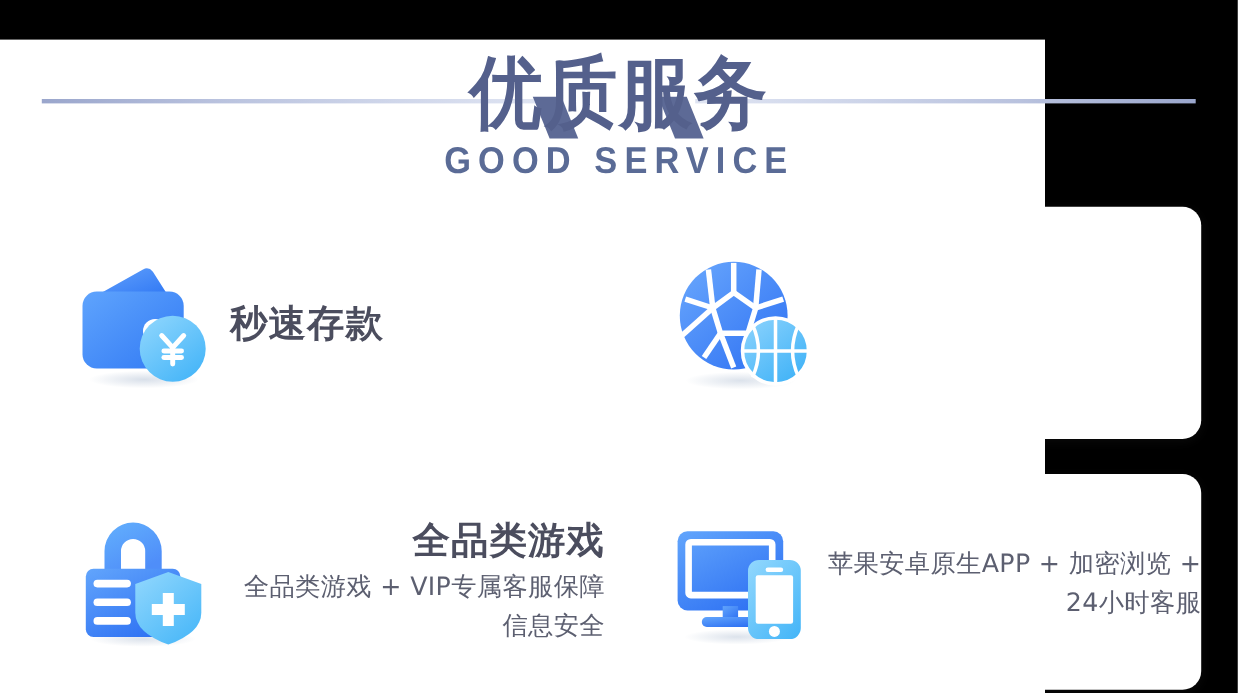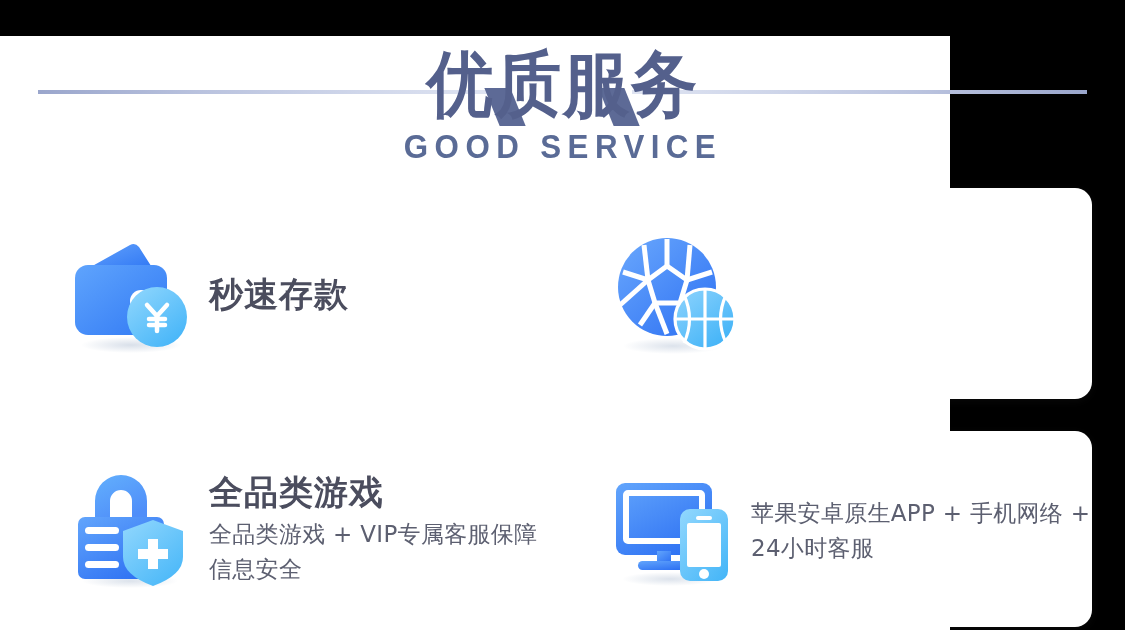--- a/index.html
+++ b/index.html
@@ -61,20 +61,21 @@
     grid-template-columns:517px 517px;
     grid-template-rows:211px 196px;
     column-gap:25px; row-gap:32px;
   }
   .card{
     background:#ffffff;
     border-radius:17px;
     display:flex; align-items:center;
     padding-left:30px;
     box-shadow:0 2px 10px rgba(255,255,255,0.04);
+    text-align:right;
   }
   .icon-wrap{
     width:140px; min-width:140px; height:140px;
     position:relative;
     display:flex; align-items:center; justify-content:center;
   }
   .text-wrap{ padding-left:6px; }
   .card-title{
     font-size:34px; font-weight:bold; color:#4b4d5e;
     line-height:42px; letter-spacing:1px;
@@ -253,18 +254,18 @@
           <rect x="12" y="22" width="76" height="48" rx="2" fill="none" stroke="#ffffff" stroke-width="6"></rect>
           <rect x="43" y="80" width="14" height="14" fill="url(#mgA)"></rect>
           <rect x="24" y="90" width="52" height="9" rx="4.5" fill="url(#mgA)"></rect>
           <rect x="66" y="38" width="48" height="72" rx="10" fill="url(#mgB)"></rect>
           <rect x="73" y="52" width="34" height="44" rx="2" fill="#ffffff"></rect>
           <rect x="82" y="45" width="16" height="4" rx="2" fill="#ffffff"></rect>
           <circle cx="90" cy="103" r="5" fill="#ffffff"></circle>
         </svg>
       </div>
       <div class="text-wrap">
-        <div class="card-desc">苹果安卓原生APP + 手机网络 + 24小时客服</div>
+        <div class="card-desc">苹果安卓原生APP + 加密浏览 + 24小时客服</div>
       </div>
     </div>
 
   </div>
 </div>
 
 </body></html>

